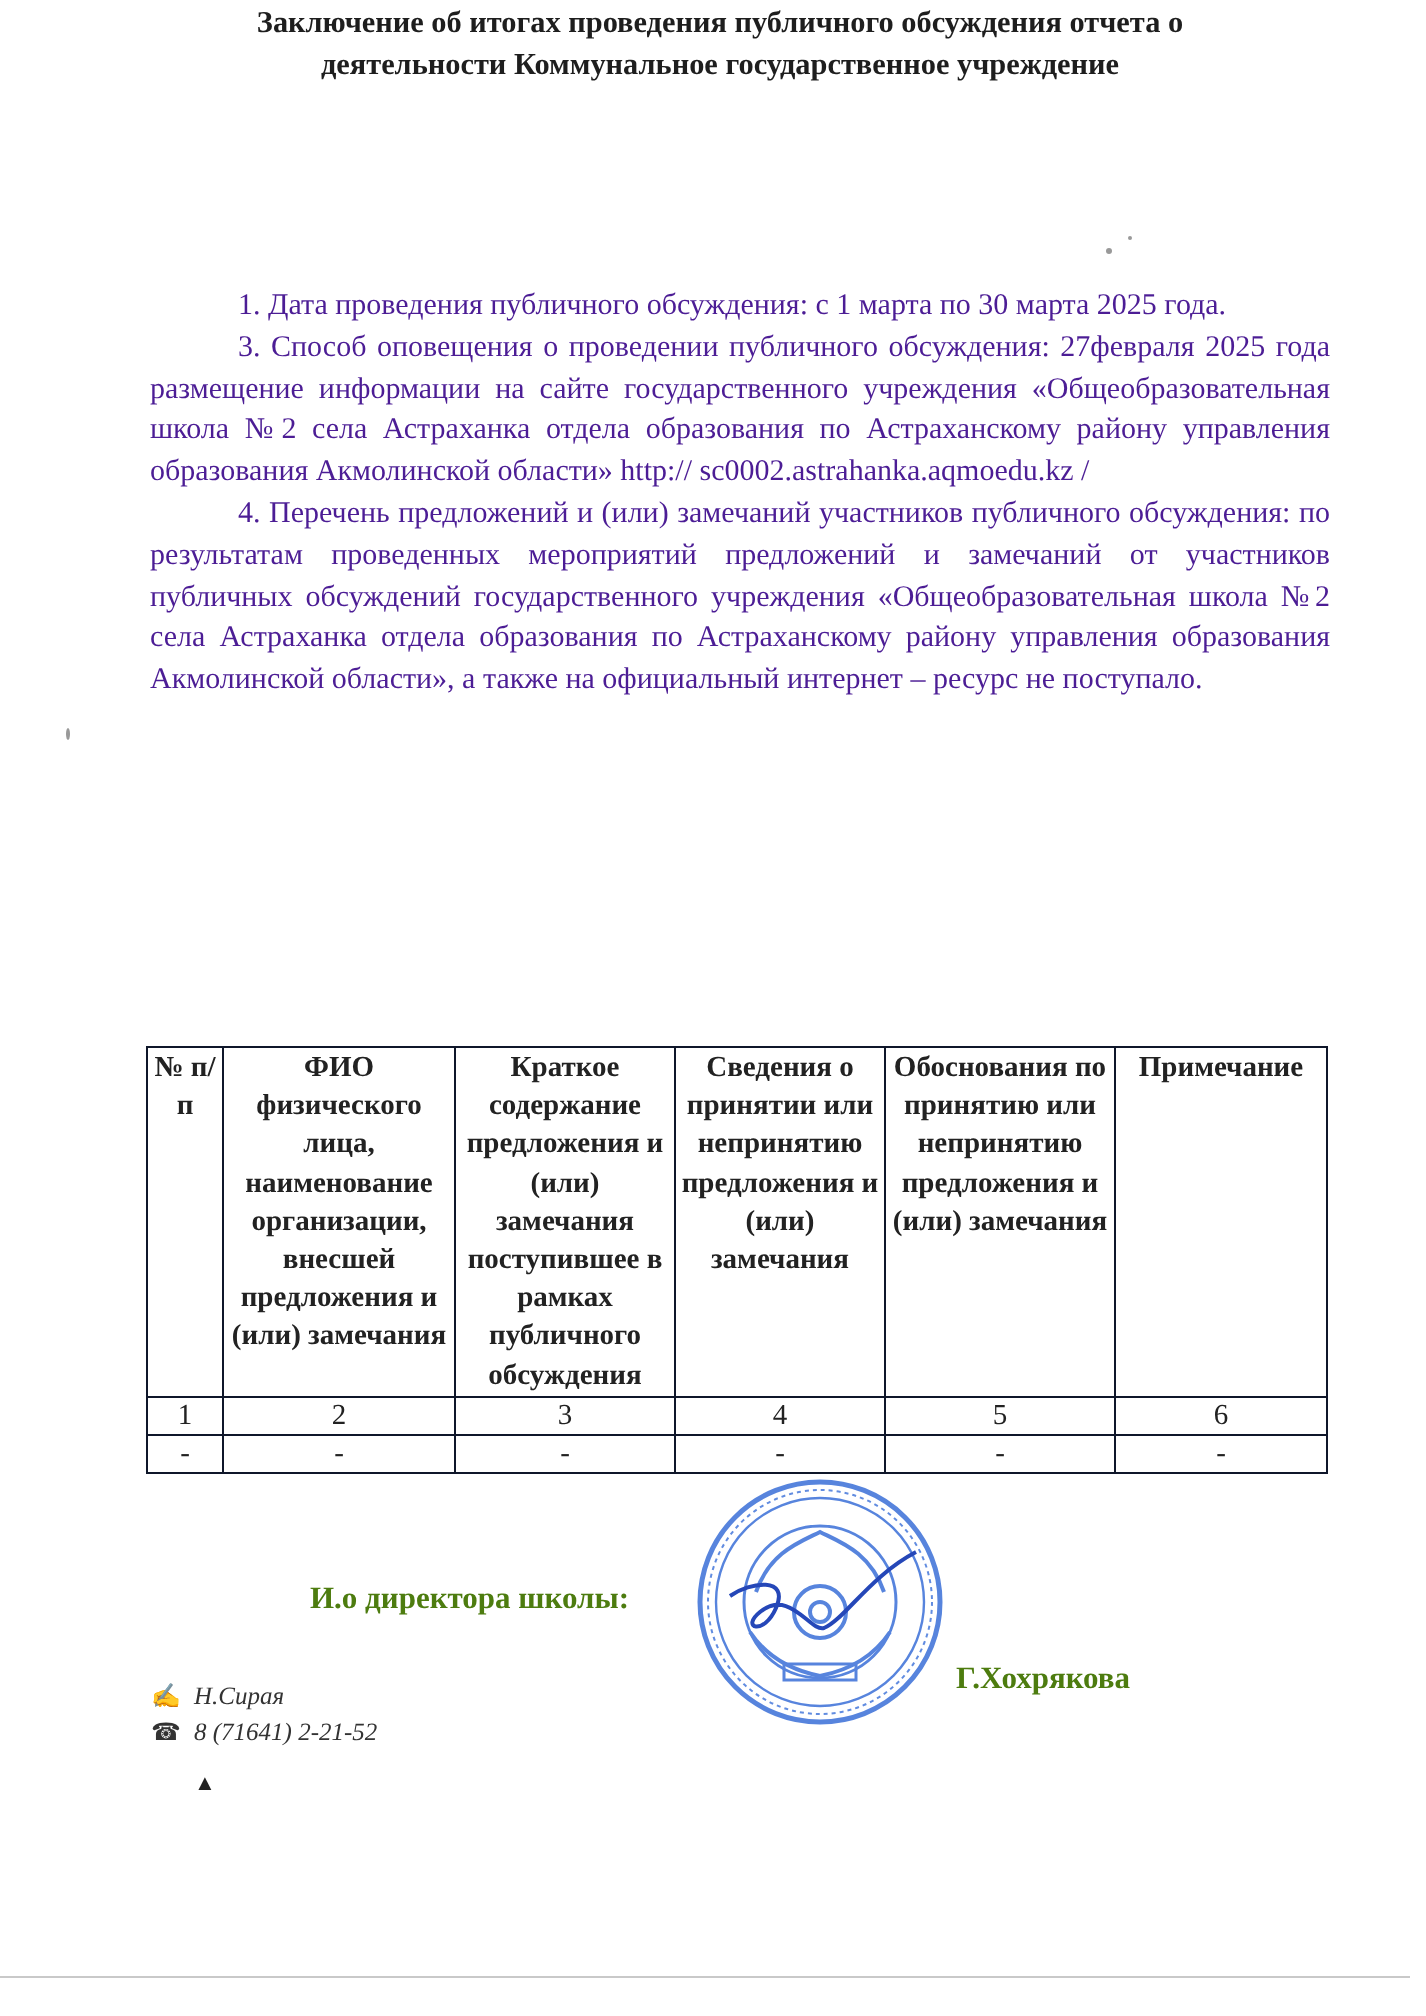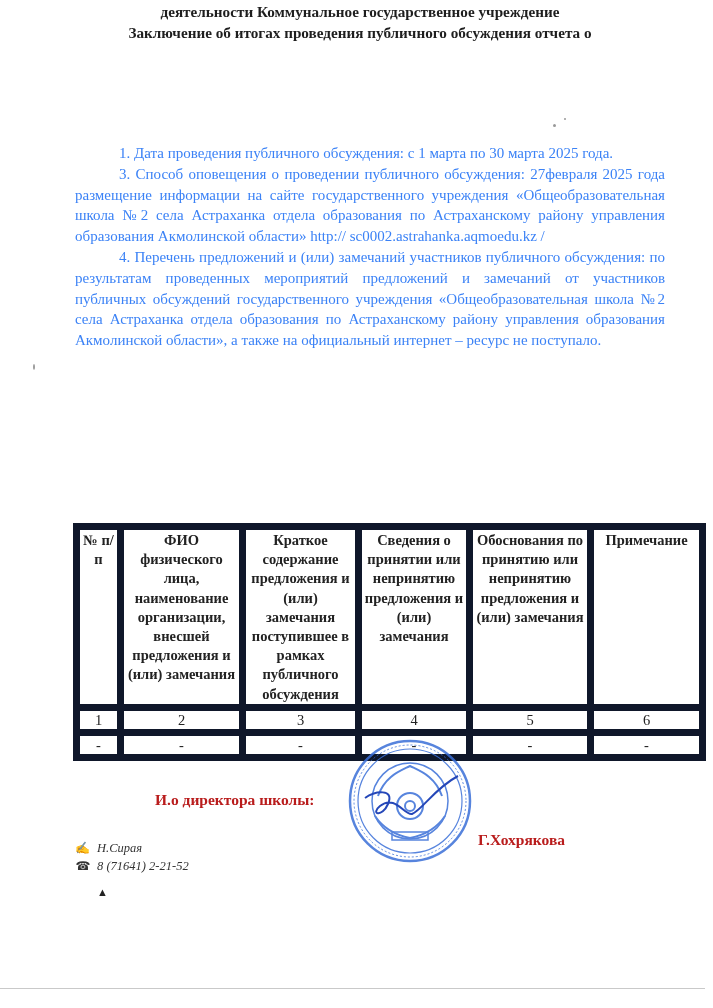--- a/index.html
+++ b/index.html
@@ -8,56 +8,56 @@
       font-family: "Liberation Serif", "DejaVu Serif", serif; color: #222;
     }
     .title {
       position: absolute; left: 80px; top: 2px; width: 560px;
       text-align: center; font-weight: bold; font-size: 15.2px; line-height: 20.5px; color: #1e1e1e;
     }
     .title div { white-space: nowrap; }
     .speck { position: absolute; width: 3px; height: 3px; background: #999; border-radius: 50%; }
     .body-text {
       position: absolute; left: 75px; top: 143px; width: 590px;
-      font-size: 15px; line-height: 20.8px; color: #3b82f6;
+      font-size: 15px; line-height: 20.8px; color: #4c1d95;
     }
     .para { text-align: justify; text-indent: 44px; margin: 0; }
     table.results {
       position: absolute; left: 73px; top: 523px; border-collapse: collapse;
       font-size: 14.5px; color: #222;
     }
     table.results th, table.results td {
-      border: 7px solid #0f172a; text-align: center; padding: 0 2px;
+      border: 1px solid #0f172a; text-align: center; padding: 0 2px;
     }
     table.results th {
       vertical-align: top; font-weight: bold; line-height: 19.2px; height: 172px; padding-top: 1px;
     }
     table.results td { height: 18px; line-height: 18px; font-weight: normal; }
     .sign-row {
       position: absolute; left: 155px; top: 791px; width: 450px; height: 24px;
-      font-weight: bold; font-size: 15.5px; color: #b91c1c;
+      font-weight: bold; font-size: 15.5px; color: #4d7c0f;
     }
     .sign-label { position: absolute; left: 0; top: 0; }
     .sign-name { position: absolute; left: 323px; top: 0; margin-top: 40px; }
     .stamp { position: absolute; left: 340px; top: 736px; width: 140px; height: 130px; }
     .contacts {
       position: absolute; left: 75px; top: 839px; font-style: italic; font-size: 12.5px;
       line-height: 18px; color: #333;
     }
     .contacts .row { display: flex; align-items: center; gap: 6px; }
     .contacts .icon { width: 16px; display: inline-block; font-style: normal; font-size: 12px; text-align: center; }
     .arrow-mark { position: absolute; left: 97px; top: 886px; font-size: 11px; color: #222; }
     .bottom-line { position: absolute; left: 0; top: 988px; width: 705px; height: 1px; background: #c9c9c9; }
   </style>
 </head>
 <body>
 
 <div class="title">
+  <div>Заключение об итогах проведения публичного обсуждения отчета о</div>
   <div>деятельности Коммунальное государственное учреждение</div>
-  <div>Заключение об итогах проведения публичного обсуждения отчета о</div>
 </div>
 
 <span class="speck" style="left:553px;top:124px;"></span>
 <span class="speck" style="left:564px;top:118px;width:2px;height:2px;"></span>
 <span class="speck" style="left:33px;top:364px;width:2px;height:6px;"></span>
 
 <div class="body-text">
   <p class="para">1. Дата проведения публичного обсуждения: с 1 марта по 30 марта 2025 года.</p>
   <p class="para">3. Способ оповещения о проведении публичного обсуждения: 27февраля 2025 года размещение информации на сайте государственного учреждения «Общеобразовательная школа №2 села Астраханка отдела образования по Астраханскому району управления образования Акмолинской области» http:// sc0002.astrahanka.aqmoedu.kz /</p>
   <p class="para">4. Перечень предложений и (или) замечаний участников публичного обсуждения: по результатам проведенных мероприятий предложений и замечаний от участников публичных обсуждений государственного учреждения «Общеобразовательная школа №2 села Астраханка отдела образования по Астраханскому району управления образования Акмолинской области», а также на официальный интернет – ресурс не поступало.</p>

